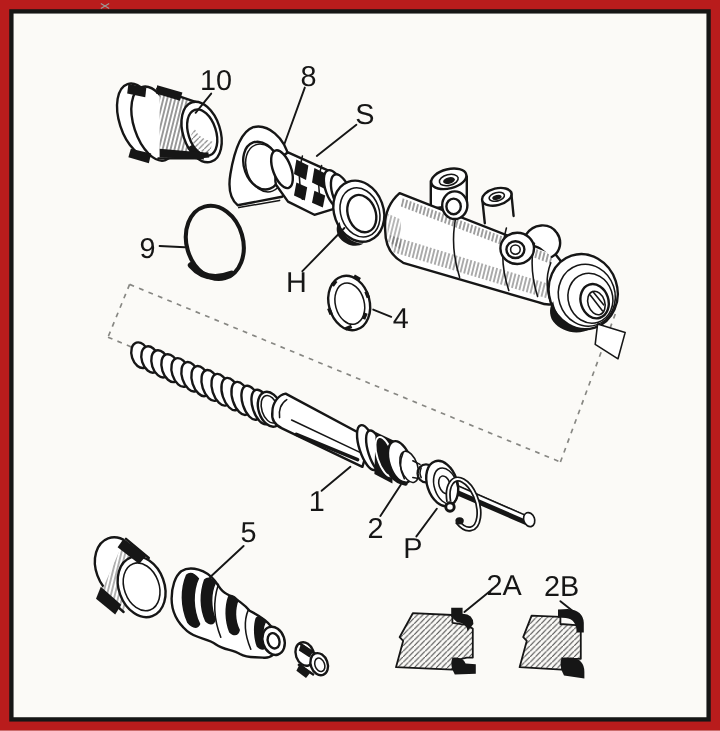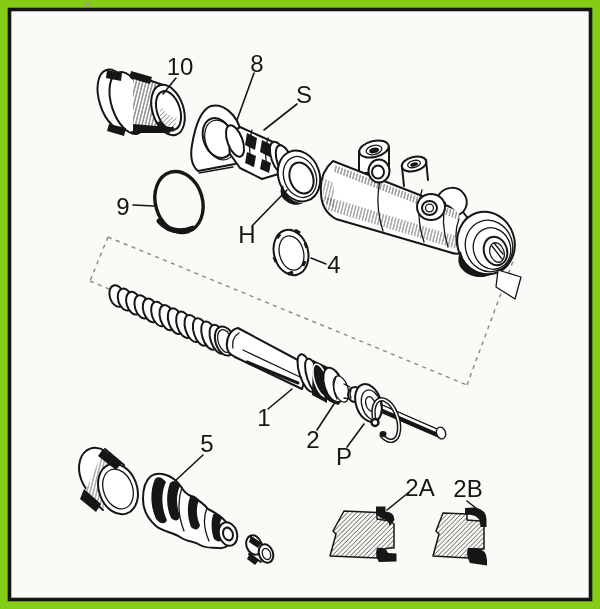--- a/index.html
+++ b/index.html
@@ -1,16 +1,16 @@
 <!DOCTYPE html>
 <html><head>
 <meta charset="utf-8">
 <style>
   html,body{margin:0;padding:0;background:#e8e8e6;}
-  #stage{position:relative;width:600px;height:609px;background:#84cc16;overflow:hidden;
+  #stage{position:relative;width:600px;height:609px;background:#b91c1c;overflow:hidden;
          font-family:"Liberation Sans", sans-serif;}
   svg{display:block}
   .ln{fill:none;stroke:#161616;stroke-width:2;stroke-linecap:round;stroke-linejoin:round}
   .ln1{fill:none;stroke:#161616;stroke-width:1.3;stroke-linecap:round;stroke-linejoin:round}
   .fw{fill:#ffffff}
   .fb{fill:#161616;stroke:none}
   .dash{fill:none;stroke:#878783;stroke-width:1.4;stroke-dasharray:4 4.5}
   .lead{fill:none;stroke:#161616;stroke-width:1.6;stroke-linecap:round}
   .lbl{font:24px "Liberation Sans", sans-serif;fill:#161616;text-anchor:middle}
 </style>

